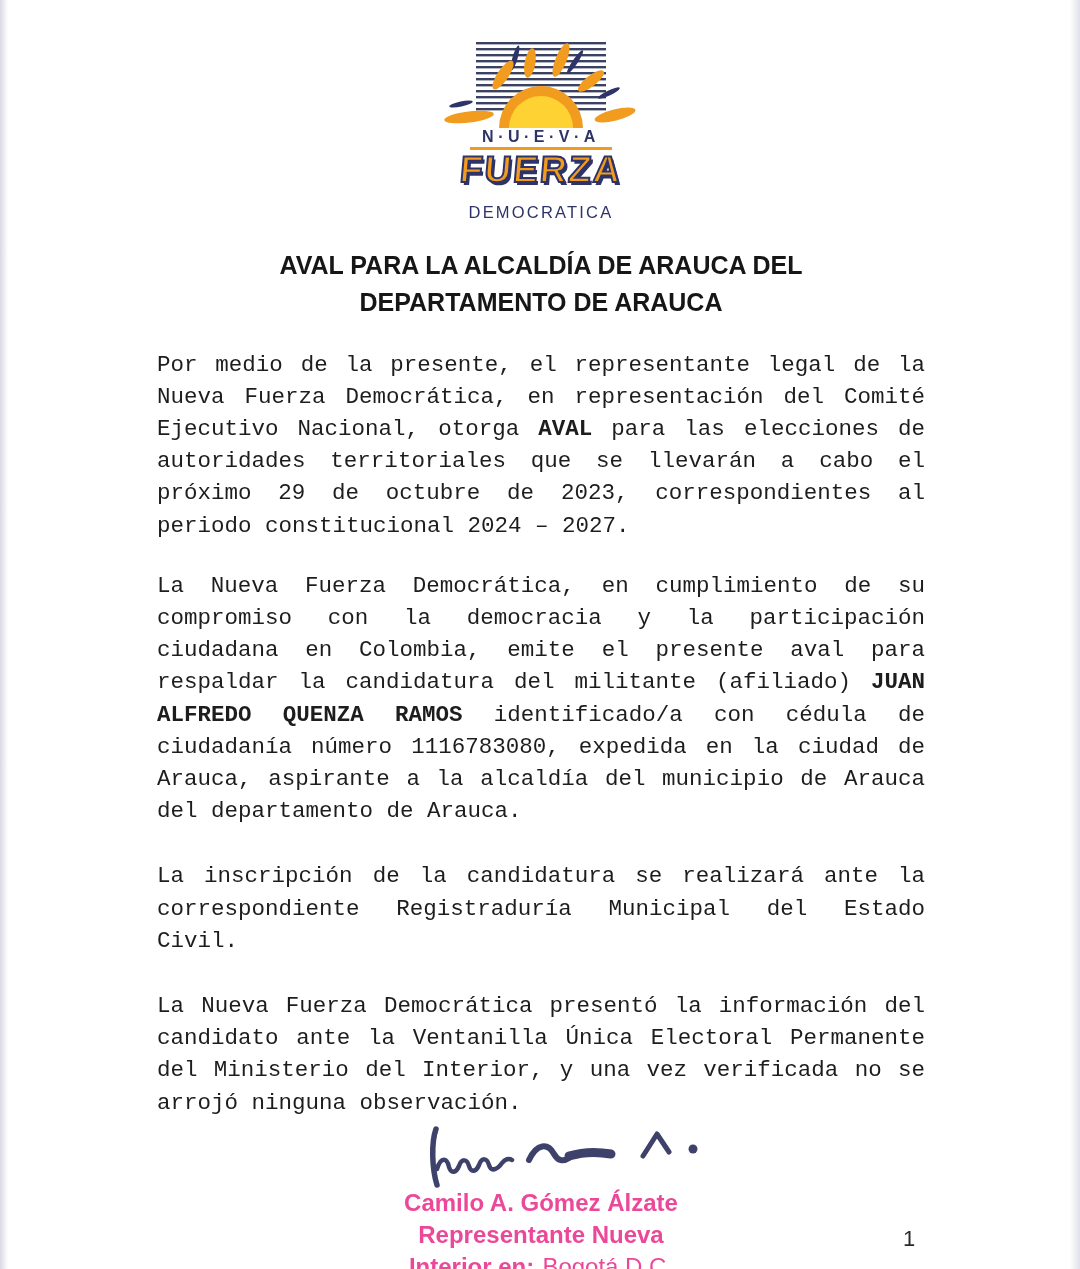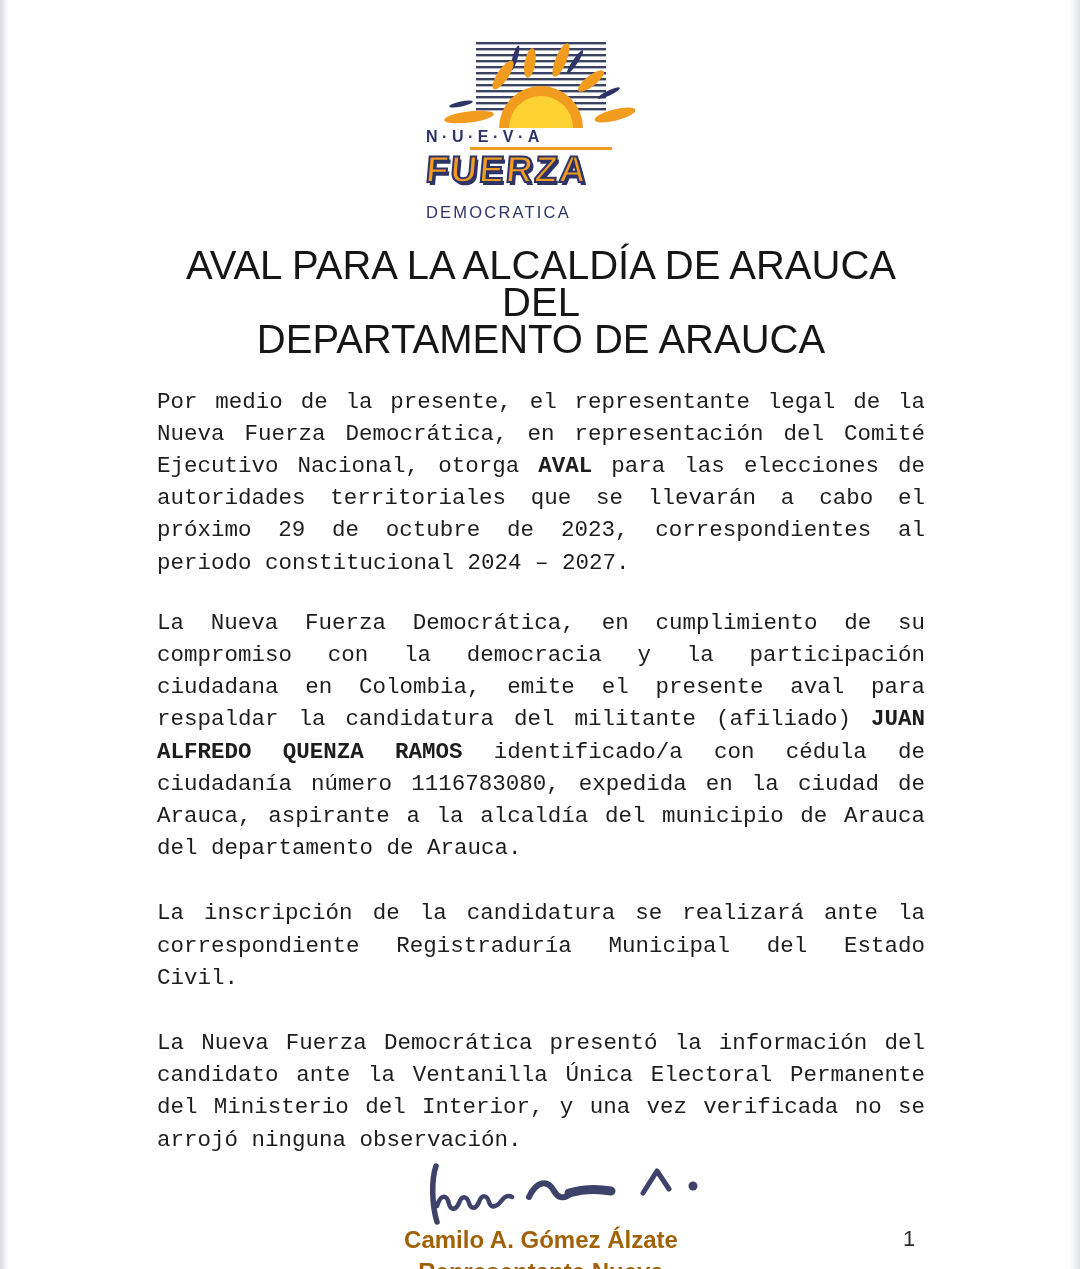--- a/index.html
+++ b/index.html
@@ -13,21 +13,21 @@
     color: #1d1d1d;
   }
   
   .edge { position: absolute; top: 0; height: 100%; }
   .edge.left  { left: 0;  width: 8px;  background: linear-gradient(90deg, #d8d9e3 0%, #eeeef4 55%, #ffffff 100%); }
   .edge.right { right: 0; width: 10px; background: linear-gradient(270deg, #dfe0ea 0%, #f1f1f6 55%, #ffffff 100%); }
 
   .page { padding: 0 155px 0 157px; }
 
   
-  .logo { width: 230px; margin: 36px auto 0; text-align: left; line-height: 1; }
+  .logo { width: 230px; margin: 36px auto 0; text-align: center; line-height: 1; }
   .logo-art { display: block; margin: 0 auto; }
   .logo-top {
     font-size: 16px; font-weight: 700; letter-spacing: 4.5px;
     color: #2e3468; margin-top: 1px;
   }
   .logo-rule { width: 142px; height: 3px; background: #f29c1f; margin: 2px auto 1px; }
   .logo-main {
     font-size: 37px; font-weight: 700; letter-spacing: 2px;
     color: #f29c1f;
     -webkit-text-stroke: 2px #2e3468;
@@ -37,23 +37,23 @@
   }
   .logo-sub {
     font-size: 16.5px; font-weight: 400; letter-spacing: 2.2px;
     color: #2e3468; margin-top: 16px;
   }
 
   
   h1.doc-title {
     margin: 26px 0 0;
     text-align: center;
-    font-size: 40px;
+    font-size: 25px;
     line-height: 37px;
-    font-weight: 400;
+    font-weight: 700;
     color: #161616;
   }
 
   
   .para {
     margin: 28px 0 0;
     font-size: 22.5px;
     line-height: 32.2px;
     text-align: justify;
     color: #1d1d1d;
@@ -62,21 +62,21 @@
   .para strong { font-weight: 700; }
   .para.gap-lg { margin-top: 33px; }
 
   
   .sig { text-align: center; margin-top: 4px; }
   .sig-stroke { display: block; margin: 0 auto -4px; transform: translateX(12px); }
   .sig-line {
     font-size: 24px;
     line-height: 32px;
     font-weight: 700;
-    color: #a16207;
+    color: #ec4899;
   }
   .sig-issued .place { font-weight: 400; margin-left: 0.34em; text-decoration: underline; }
 
   
   .page-num {
     position: absolute;
     left: 903px;
     top: 1226px;
     font-size: 22px;
     color: #2a2a2a;

